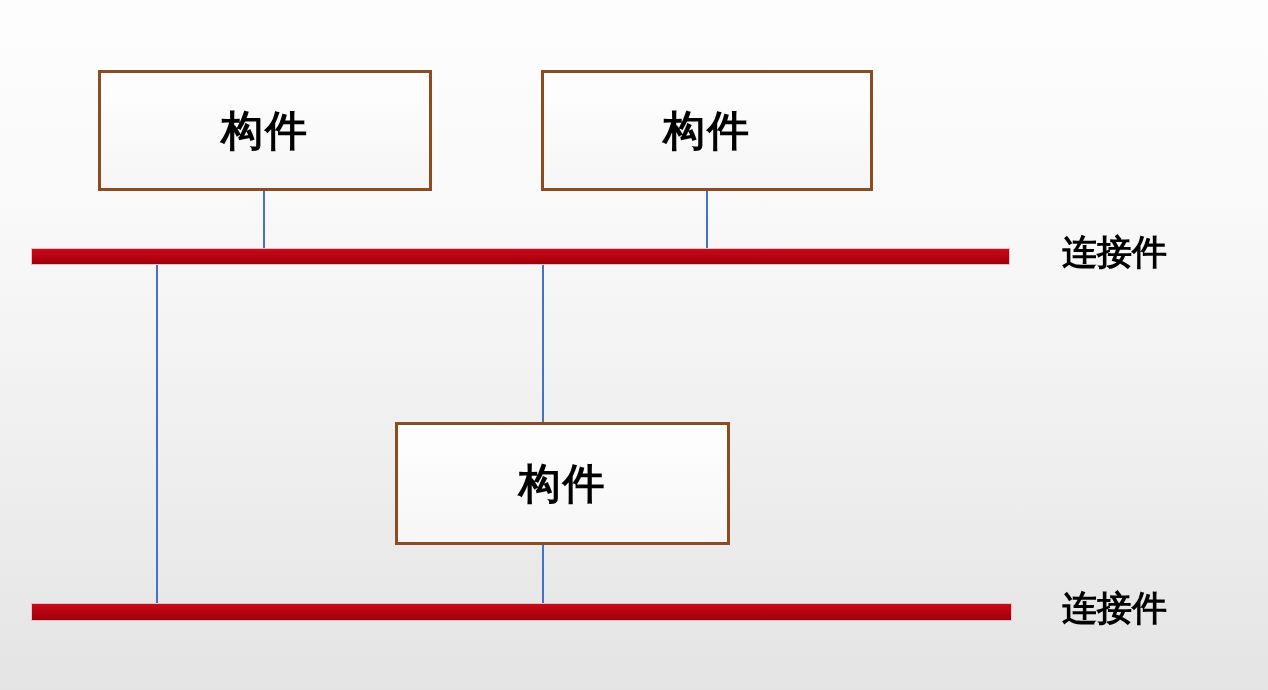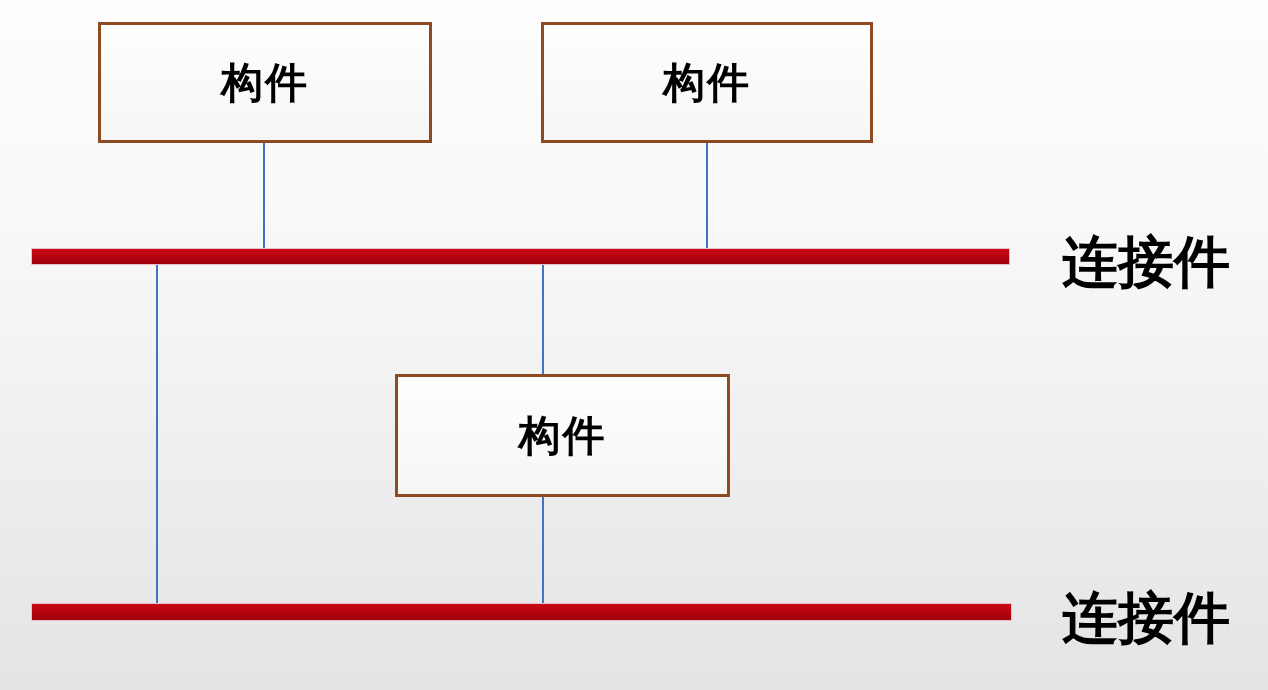--- a/index.html
+++ b/index.html
@@ -19,20 +19,21 @@
   
   .cbox {
     position: absolute;
     box-sizing: border-box;
     border: 3px solid var(--box-border-brown, #8e4a21);
     background: linear-gradient(180deg, #fefefe 0%, #f6f6f6 100%);
     display: flex;
     align-items: center;
     justify-content: center;
     z-index: 3;
+    margin-top: 48px;
   }
   .cbox-label {
     font-size: 42px;
     font-weight: bold;
     color: var(--text-black, #000000);
     letter-spacing: 2px;
     line-height: 1;
   }
   .cbox.b1 { left:  98px; top:  22px; width: 334px; height: 121px; }
   .cbox.b2 { left: 541px; top:  22px; width: 332px; height: 121px; }
@@ -57,21 +58,21 @@
     z-index: 1;
   }
   .vline.la { left: 263px; top: 142px; height: 108px; }
   .vline.lb { left: 706px; top: 142px; height: 108px; }
   .vline.lc { left: 156px; top: 264px; height: 341px; }
   .vline.ld { left: 542px; top: 264px; height: 341px; }
 
   
   .bar-label {
     position: absolute;
-    font-size: 56px;
+    font-size: 35px;
     font-weight: bold;
     color: var(--text-black, #000000);
     white-space: nowrap;
     line-height: 1;
     z-index: 4;
   }
   .bar-label.top    { left: 1062px; top: 234px; }
   .bar-label.bottom { left: 1062px; top: 590px; }
 </style>
 </head>

